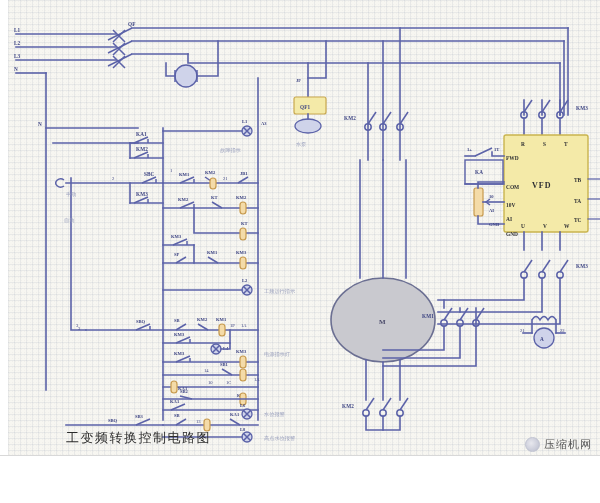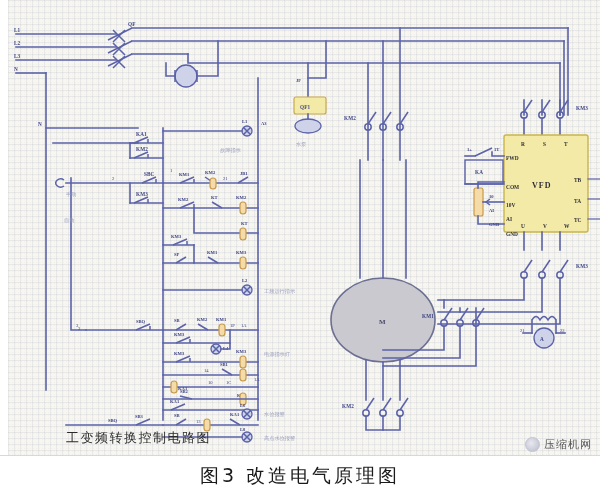--- a/index.html
+++ b/index.html
@@ -420,18 +420,17 @@
       <text class="cn" x="56" y="222">自动</text>
       <text class="num" x="70" y="330">3</text>
     </g>
 
     <text class="cntitle" x="58" y="442">工变频转换控制电路图</text>
   </svg>
 </div>
 
 <div id="caption">
   <div id="capline"></div>
-  <div id="captext">图3 改造电气原理图</div>
   <div id="wm">
     <div id="wmlogo"></div>
     <div id="wmtext">压缩机网</div>
   </div>
 </div>
 
 </body></html>

